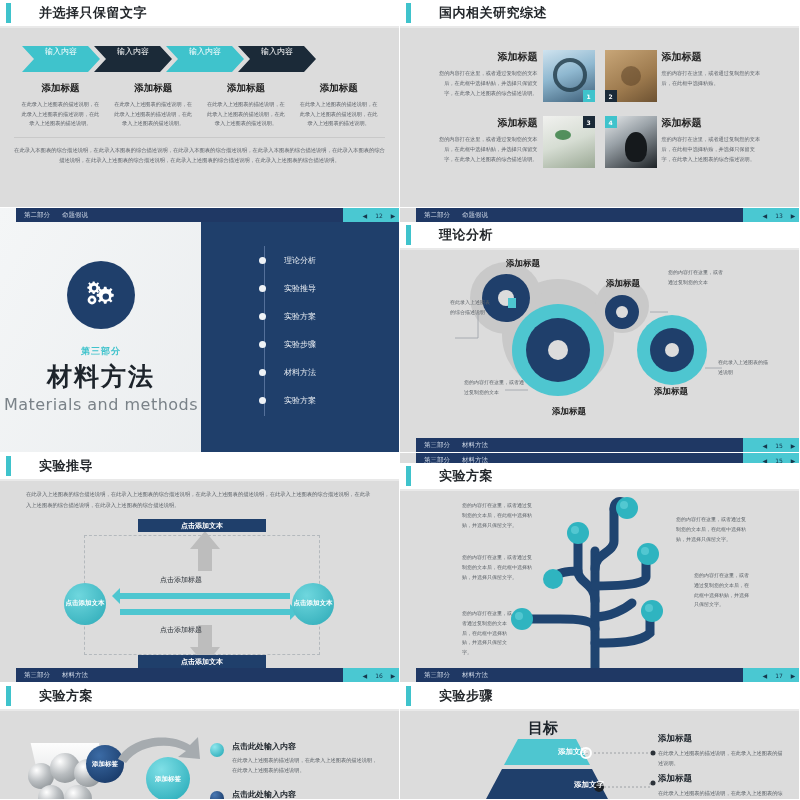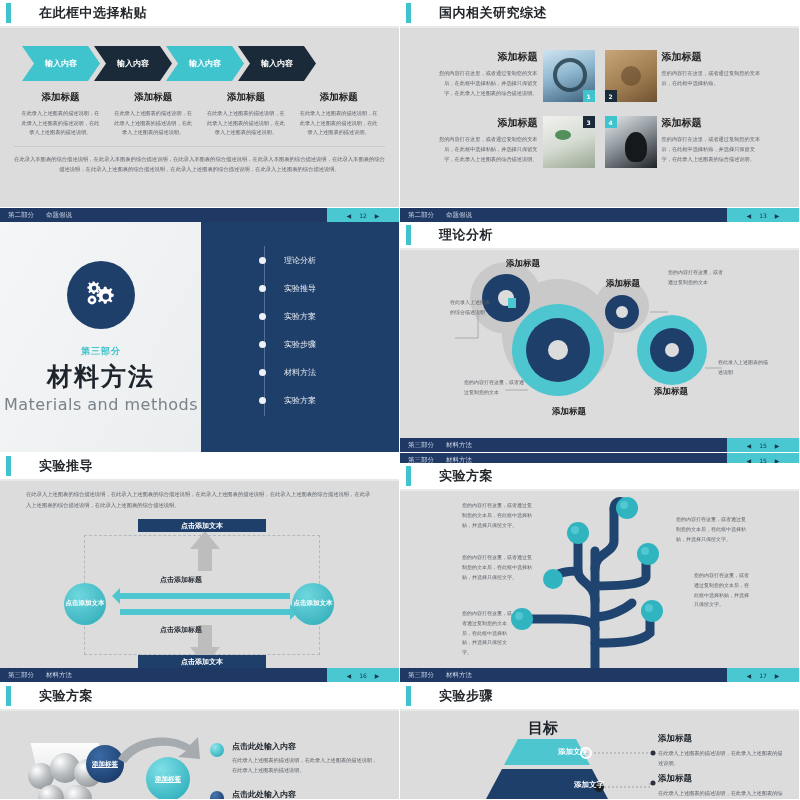--- a/index.html
+++ b/index.html
@@ -32,39 +32,39 @@
   .hdr .accent {
     width: 5px; height: 20px; background: #3fc3cc; margin-left: 6px; flex: 0 0 auto;
   }
   .hdr .ttl {
     margin-left: 28px;
     font-size: 13px; font-weight: bold; color: #24282c; letter-spacing: .5px;
   }
   .hdr-line { height:2px; background:#e9e9e9; }
   
   .ftr {
-    position: absolute; left: 0; bottom: 0; width: 100%; height: 14px;
+    position: absolute; left: 16px; bottom: 0; width: 100%; height: 14px;
     background: #1f3864; display: flex; align-items: center;
   }
   .ftr .f-a { font-size: 6.5px; color:#cfd8e6; margin-left:8px; }
   .ftr .f-b { font-size: 6.5px; color:#cfd8e6; margin-left:12px; }
   .ftr .pager {
     margin-left: auto; height: 14px; width: 72px; background: #4ac8d2;
     display: flex; align-items: center; justify-content: center; gap: 8px;
   }
   .ftr .pager span { font-size: 6px; color: #13374f; }
   .ftr .pager .arw { font-size: 6px; color: #16384d; }
 
   
   .s1-body { padding: 10px 14px 0 14px; }
   .chev-row { display:flex; margin: 8px 0 0 8px; }
   .chev {
-    position: relative; height: 35px; width: 78px;
-    display:flex; align-items:center; justify-content:center;
-    color:#fff; font-size:8px; font-weight:bold;
+    position: relative; height: 26px; width: 78px;
+    display:flex; justify-content:center;
+    color:#fff; font-size:8px; font-weight:normal;
     clip-path: polygon(0 0, calc(100% - 12px) 0, 100% 50%, calc(100% - 12px) 100%, 0 100%, 12px 50%);
     margin-right: -6px;
   }
   .chev.teal { background:#3fc3cc; }
   .chev.navy { background:#1b2a38; }
   .chev:first-child { clip-path: polygon(0 0, calc(100% - 12px) 0, 100% 50%, calc(100% - 12px) 100%, 0 100%, 12px 50%); }
   .col-row { display:flex; margin-top: 10px; }
   .col4 { width: 25%; padding: 0 6px; text-align:center; }
   .col4 h4 { font-size: 9.5px; color:#222; font-weight:bold; margin-bottom:5px; }
   .col4 p { font-size: 5.2px; line-height: 1.85; color:#5c6168; text-align:center; }
@@ -128,34 +128,34 @@
   .bar {
     position:absolute; height:13px; background:#1f3f6b; color:#fff;
     display:flex; align-items:center; justify-content:center; font-size:7px; font-weight:bold;
   }
   .circ {
     position:absolute; width:42px;height:42px;border-radius:50%;
     background: radial-gradient(circle at 35% 30%, #6fd7de, #2ba9b6);
     color:#fff; font-size:6.5px; font-weight:bold;
     display:flex; align-items:center; justify-content:center; text-align:center; line-height:1.4;
   }
-  .lbl-mid { position:absolute; font-size:7px; font-weight:bold; color:#2b3138; }
+  .lbl-mid { position:absolute; font-size:7px; font-weight:normal; color:#2b3138; }
   .dashbox { position:absolute; border:1px dashed #b4b9bd; }
 
   
   .s6-body { position:relative; height: calc(100% - 42px); }
   .tnote { position:absolute; font-size:5px; line-height:1.95; color:#5b6167; width:72px; }
 
   
   .s7-body { position:relative; height: calc(100% - 40px); }
   .bucket { position:absolute; left: 22px; top: 32px; width: 86px; height: 60px;
     background: linear-gradient(180deg,#fdfdfd,#d8dadb); clip-path: polygon(10% 0,90% 0,74% 100%,26% 100%); }
   .ball { position:absolute; border-radius:50%; background: radial-gradient(circle at 33% 28%, #ffffff, #b9bdc0 45%, #7e8488); }
   .tagball { position:absolute; border-radius:50%; display:flex;align-items:center;justify-content:center;
-    color:#fff; font-size:6.5px; font-weight:bold; text-align:right; line-height:1.35;text-decoration:underline; }
+    color:#fff; font-size:6.5px; font-weight:bold; text-align:right; line-height:1.35; }
   .tagball.navy { background: radial-gradient(circle at 35% 28%, #3b6ba5, #12305c); }
   .tagball.teal { background: radial-gradient(circle at 35% 28%, #7fdfe6, #1fa7b5); }
   .bullet-row { position:absolute; display:flex; align-items:flex-start; }
   .bsphere { width:14px;height:14px;border-radius:50%; flex:0 0 auto; margin-right:8px; margin-top:2px; }
   .bsphere.teal { background: radial-gradient(circle at 33% 28%, #8fe6ec, #1ba4b2); }
   .bsphere.navy { background: radial-gradient(circle at 33% 28%, #4a79b3, #0f2d58); }
   .bullet-row h5 { font-size: 8px; color:#1d242b; font-weight:bold; margin-bottom:3px; }
   .bullet-row p { font-size:5.2px; line-height:1.95; color:#5b6167; width:150px; }
 
   
@@ -170,21 +170,21 @@
   .p8-item p { font-size:5.2px; line-height:1.95; color:#5b6167; width:128px; }
 </style>
 </head>
 <body>
 
 <div class="grid">
 
   <div class="slide" style="background:#dcdcdc;">
     <div class="hdr">
       <div class="accent"></div>
-      <div class="ttl">在此框中选择粘贴</div>
+      <div class="ttl">并选择只保留文字</div>
     </div>
     <div class="hdr-line"></div>
     <div class="s1-body">
       <div class="chev-row">
         <div class="chev teal">
             <span>输入内容</span>
           </div>
         <div class="chev navy">
             <span>输入内容</span>
           </div>

